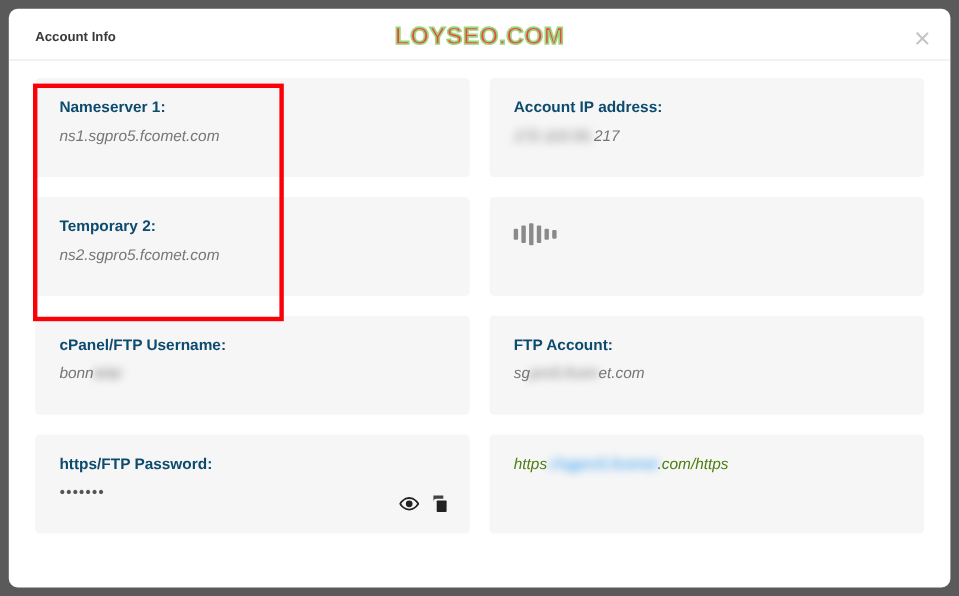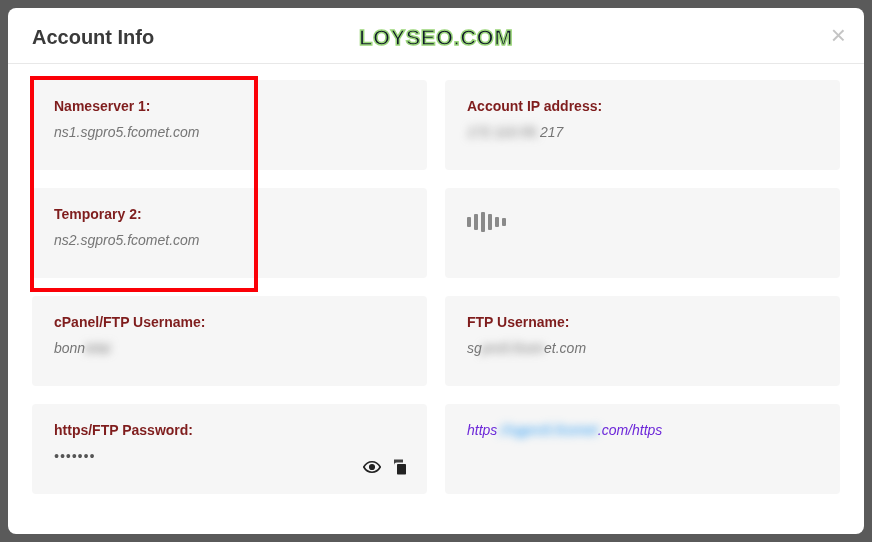--- a/index.html
+++ b/index.html
@@ -22,32 +22,32 @@
       overflow: hidden;
     }
     .modal-header {
       padding: 18px 24px 14px;
       border-bottom: 1px solid #e8e8e8;
       display: flex;
       align-items: center;
       position: relative;
     }
     .modal-title {
-      font-size: 20px;
+      font-size: 12px;
       font-weight: 700;
       color: #3a3a3a;
     }
     .watermark {
       position: absolute;
       left: 50%;
       transform: translateX(-50%);
       font-size: 22px;
       font-weight: 800;
       letter-spacing: 0.5px;
-      color: #0f172a;
+      color: #ef4444;
       -webkit-text-stroke: 1.5px #9bd67a;
       font-family: 'Arial Black', Arial, sans-serif;
     }
     .close-btn {
       position: absolute;
       right: 18px;
       top: 14px;
       font-size: 26px;
       color: #c4c4c4;
       cursor: pointer;
@@ -65,21 +65,21 @@
     .card {
       background: #f6f6f6;
       border-radius: 4px;
       padding: 18px 22px;
       min-height: 90px;
       position: relative;
     }
     .card-label {
       font-size: 14px;
       font-weight: 700;
-      color: #7f1d1d;
+      color: #0c4a6e;
       margin-bottom: 10px;
     }
     .card-value {
       font-size: 14px;
       color: #767676;
       font-style: italic;
     }
     .highlight-box {
       position: absolute;
       border: 4px solid #fb0007;
@@ -99,21 +99,21 @@
       align-items: center;
       gap: 3px;
       margin-top: 6px;
     }
     .bar { width: 4px; background: #8a8a8a; border-radius: 1px; }
     .b1 { height: 10px; } .b2 { height: 16px; } .b3 { height: 20px; }
     .b4 { height: 16px; } .b5 { height: 10px; } .b6 { height: 8px; }
     .dots::before { content: '•••••••'; letter-spacing: 1px; color: #555; font-size: 14px; }
     .icon-row { position: absolute; right: 18px; bottom: 18px; display: flex; gap: 10px; align-items: center; }
     .icon { width: 18px; height: 18px; cursor: pointer; }
-    .url-part { color: #6d28d9; }
+    .url-part { color: #4d7c0f; }
     .url-mid { filter: blur(4px); color: #2196f3; display: inline-block; }
   </style>
 </head>
 <body>
 
 <div class="modal">
   <div class="modal-header">
     <div class="modal-title">Account Info</div>
     <div class="watermark">LOYSEO.COM</div>
     <div class="close-btn">×</div>
@@ -151,21 +151,21 @@
       </div>
 
       <div class="card">
         <div class="card-label">cPanel/FTP Username:</div>
         <div class="card-value">
           <span>bonn</span><span class="blur-fx">ielai</span>
         </div>
       </div>
 
       <div class="card">
-        <div class="card-label">FTP Username:</div>
+        <div class="card-label">FTP Account:</div>
         <div class="card-value">
           <span>sg</span><span class="blur-fx">pro5.fcom</span><span>et.com</span>
         </div>
       </div>
 
       <div class="card">
         <div class="card-label">https/FTP Password:</div>
         <div class="card-value dots"></div>
         <div class="icon-row">
           <svg class="icon" viewBox="0 0 24 24" fill="none" stroke="#222" stroke-width="2.2">

